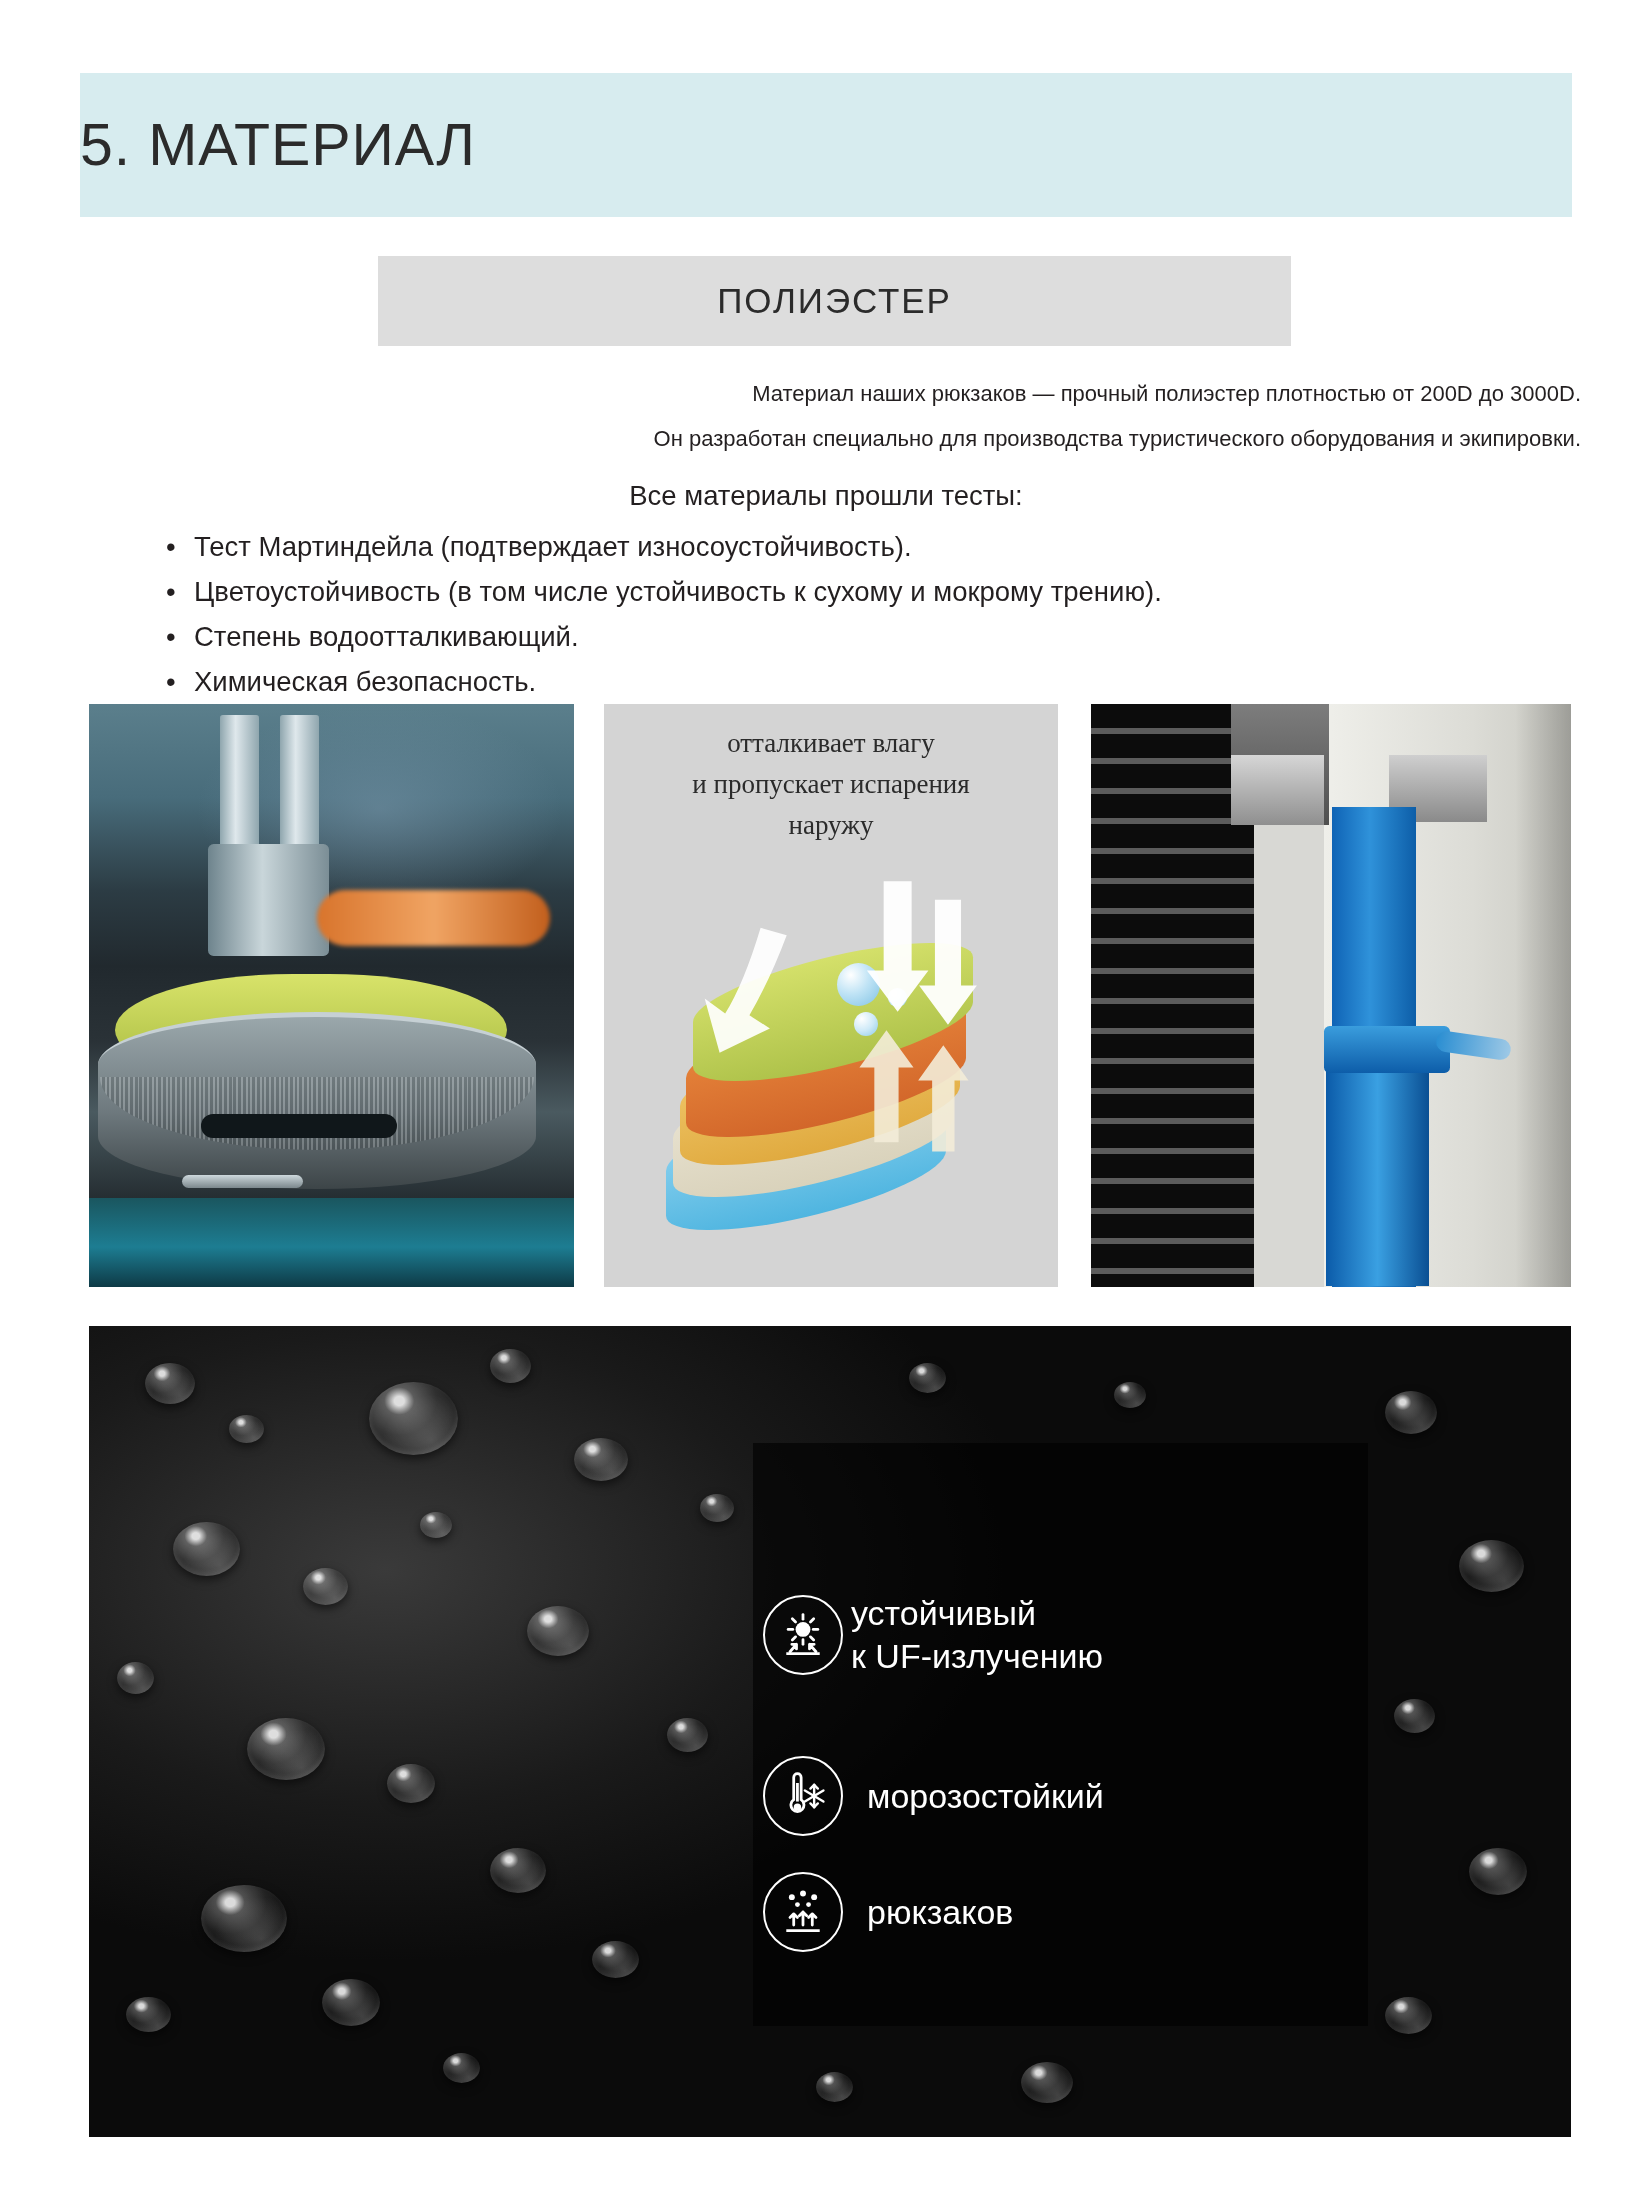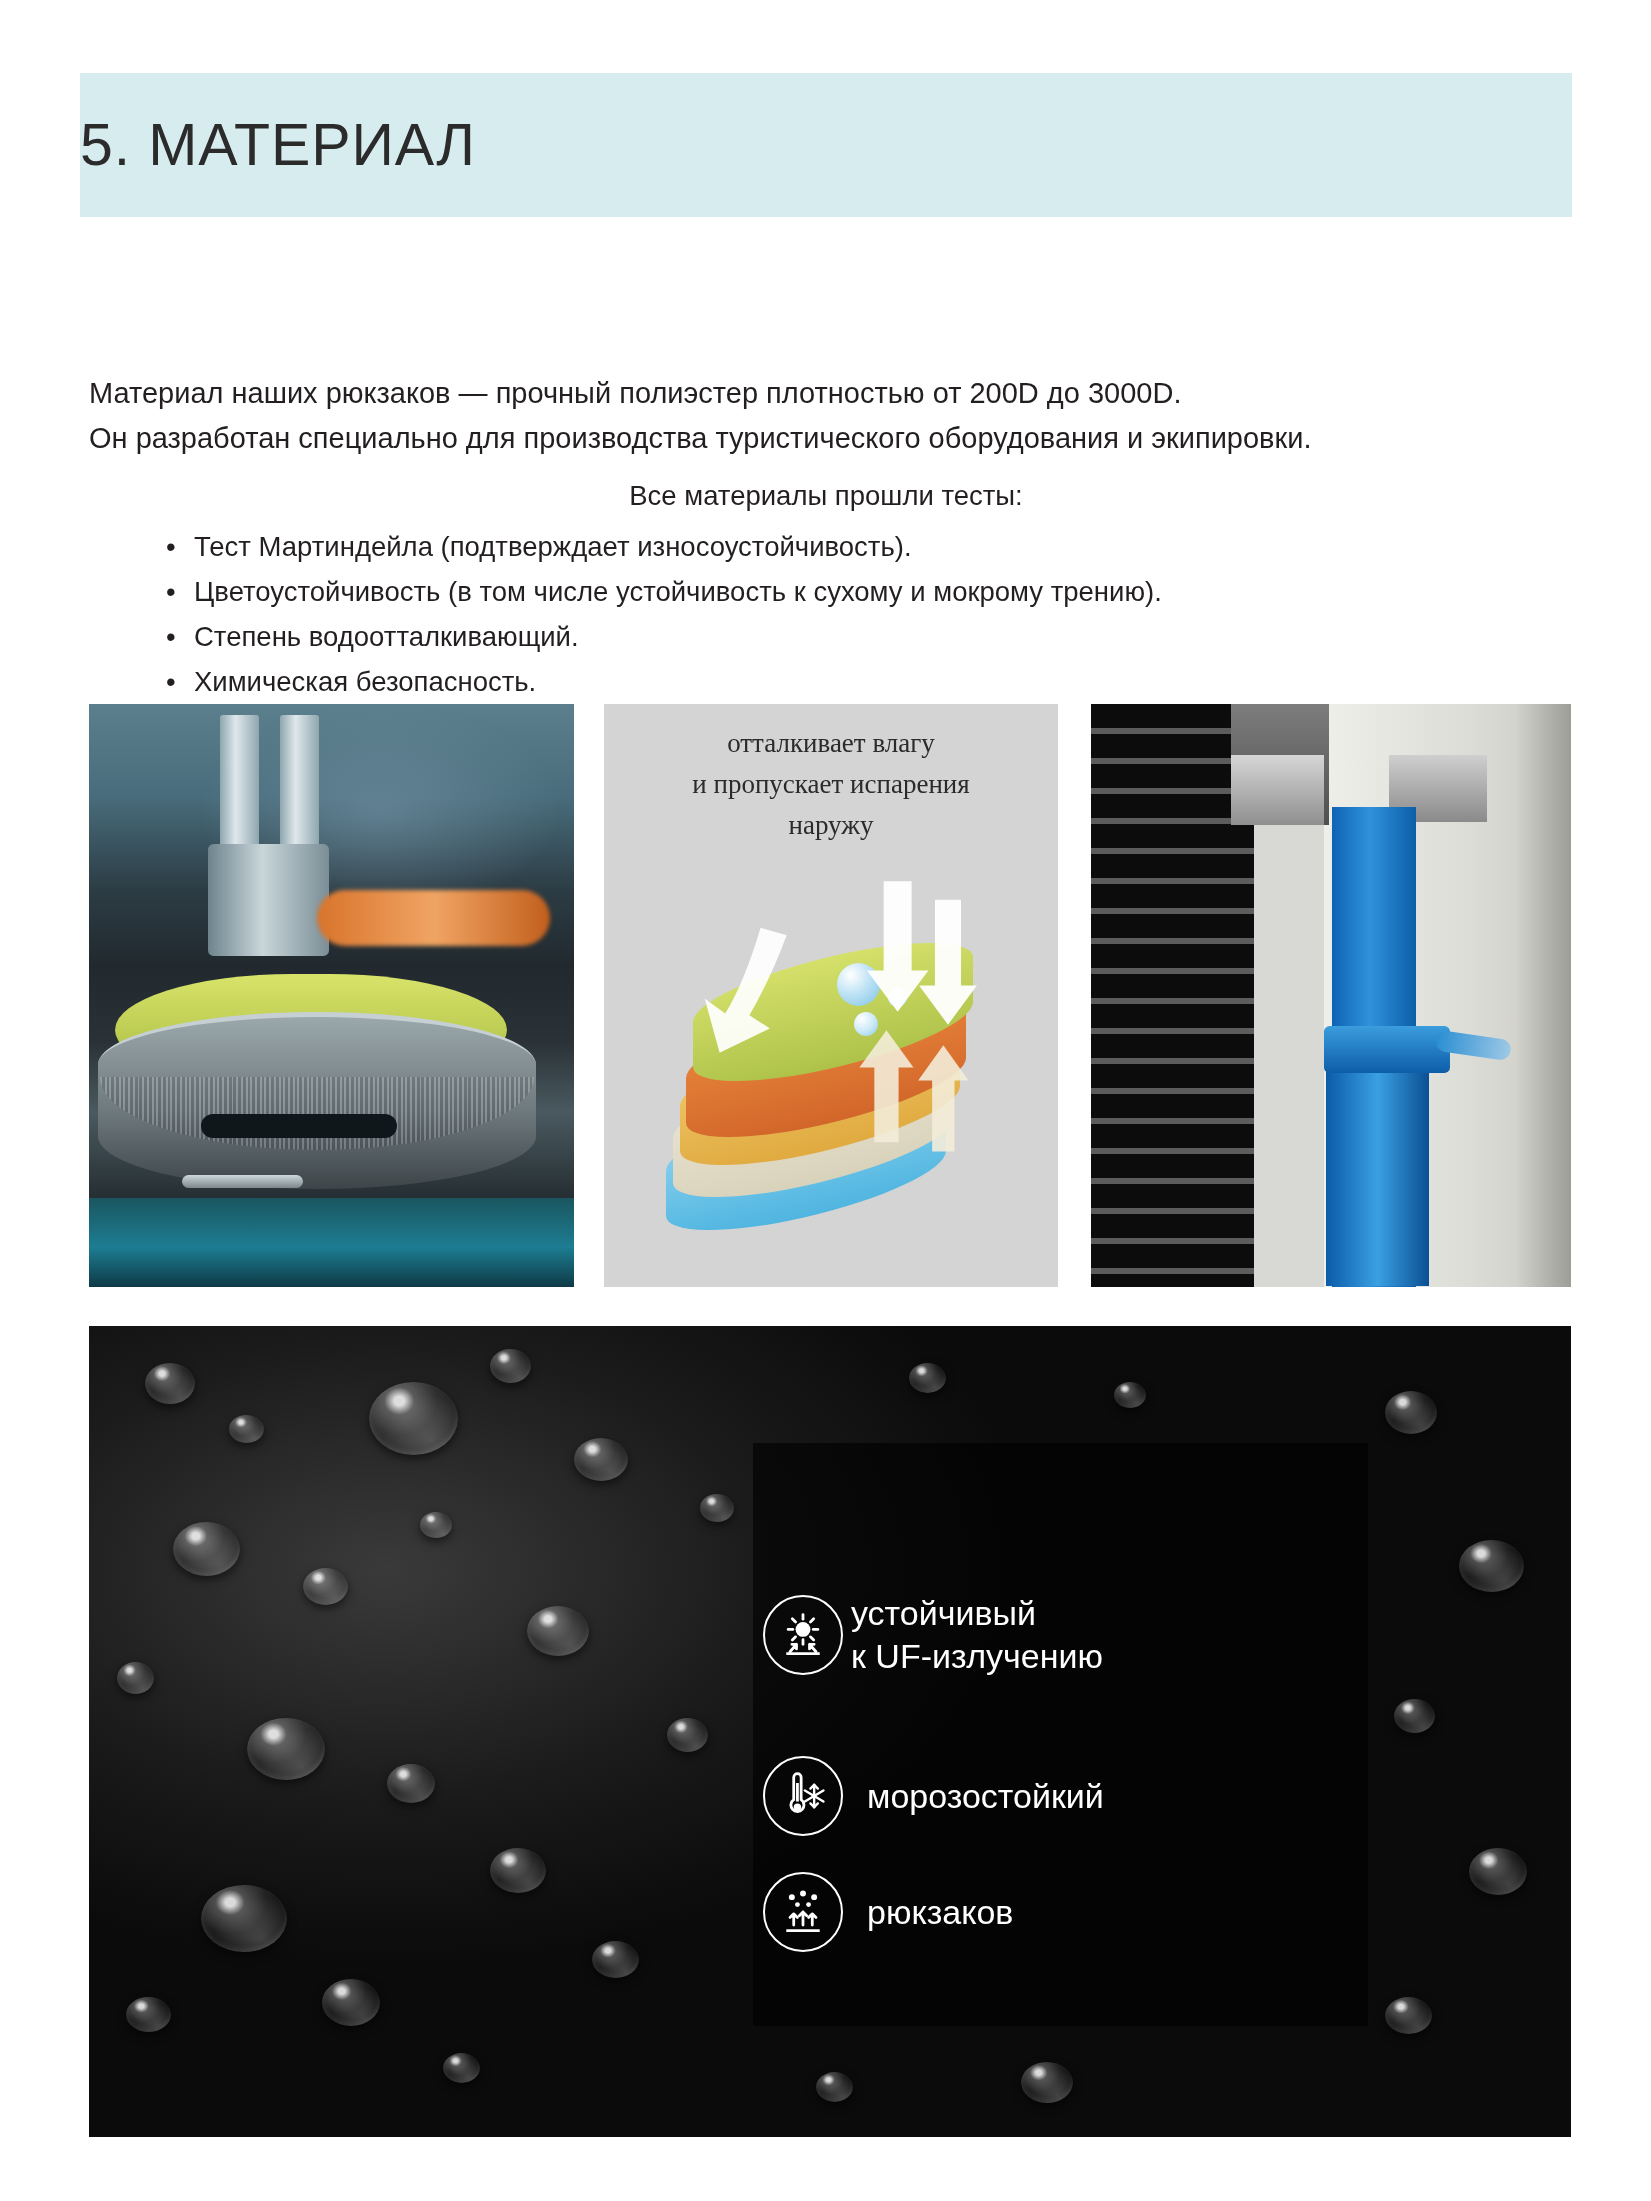--- a/index.html
+++ b/index.html
@@ -54,23 +54,24 @@
     color: #2b2b2b;
     font-weight: 400;
   }
 
   
   .intro {
     position: absolute;
     left: 89px;
     top: 371px;
     width: 1492px;
-    font-size: 29px;
+    font-size: 22px;
     line-height: 45px;
     color: #231f20;
+    text-align: right;
   }
 
   
   .tests-head {
     position: absolute;
     top: 480px;
     left: 0;
     width: 1652px;
     text-align: center;
     font-size: 27.5px;
@@ -295,20 +296,23 @@
 </style>
 </head>
 <body>
 
 <div class="page">
 
   <div class="header-band">
     <div class="header-title">5. МАТЕРИАЛ</div>
   </div>
 
+  <div class="subtitle-band">
+    <div class="subtitle-text">ПОЛИЭСТЕР</div>
+  </div>
 
   <div class="intro">
     <div>Материал наших рюкзаков — прочный полиэстер плотностью от 200D до 3000D.</div>
     <div>Он разработан специально для производства туристического оборудования и экипировки.</div>
   </div>
 
   <div class="tests-head">Все материалы прошли тесты:</div>
   <ul class="tests-list">
     <li><span class="bul">•</span><span>Тест Мартиндейла (подтверждает износоустойчивость).</span></li>
     <li><span class="bul">•</span><span>Цветоустойчивость (в том числе устойчивость к сухому и мокрому трению).</span></li>

